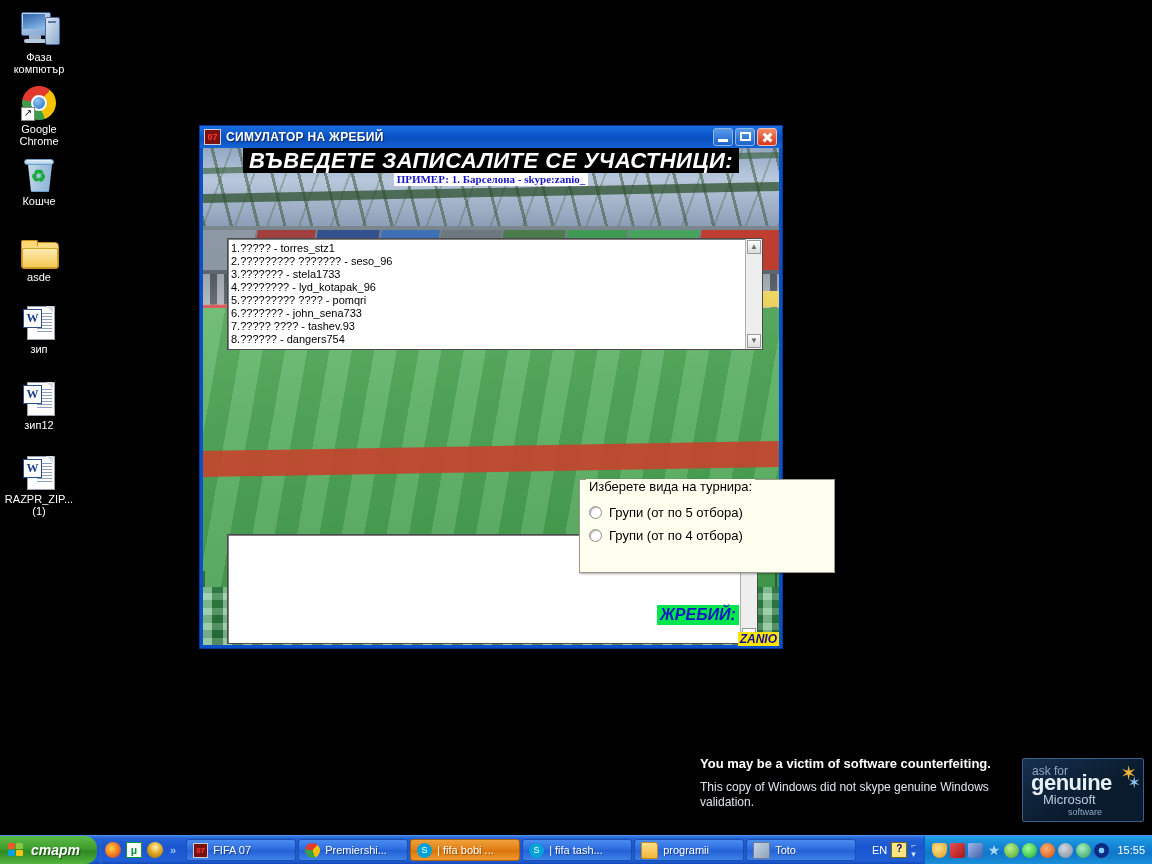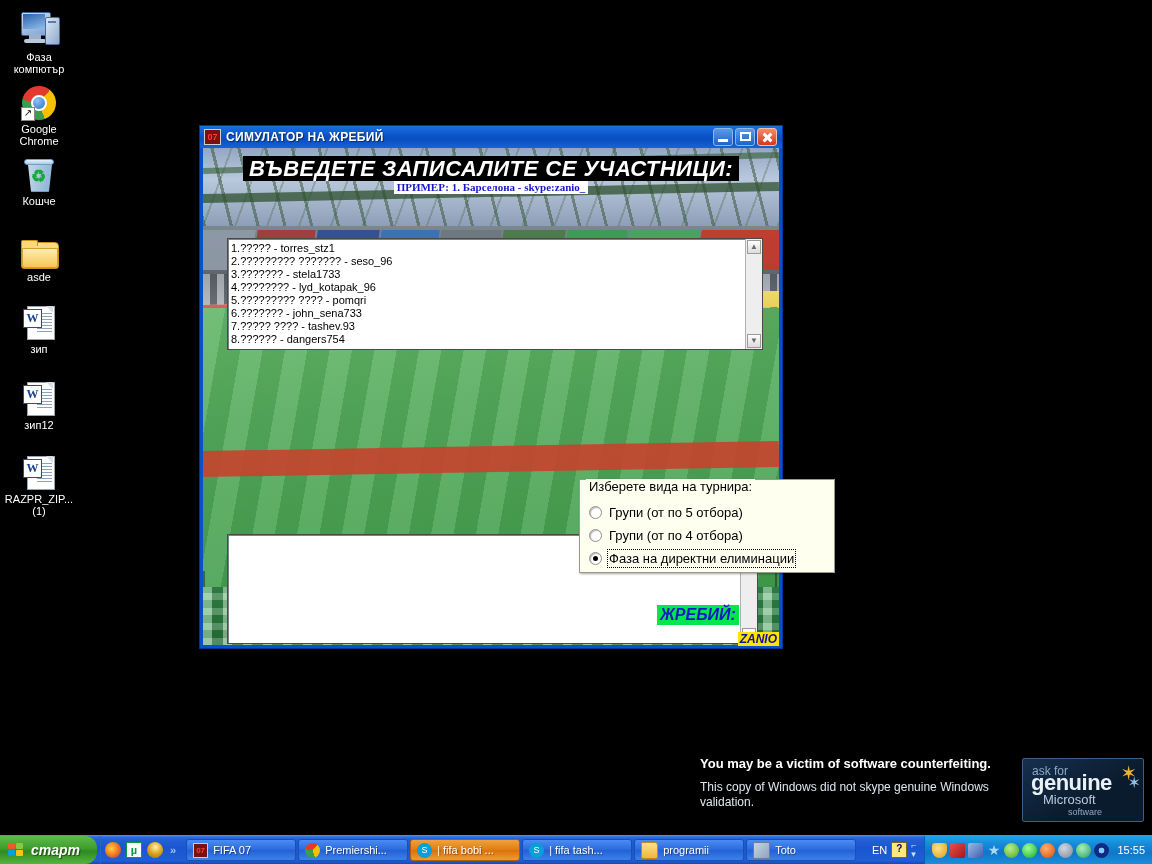--- a/index.html
+++ b/index.html
@@ -175,21 +175,21 @@
   #stadium .trackred{position:absolute;left:0;top:298px;width:100%;height:26px;background:#c6432c;opacity:.9;transform:rotate(-1deg);}
   #stadium .botseats{position:absolute;left:0;bottom:0;width:100%;height:58px;
     background:linear-gradient(180deg,#3fa85a,#2f8d48);}
   #stadium .botseats:after{content:"";position:absolute;inset:0;
     background:repeating-linear-gradient(90deg,rgba(255,255,255,.35) 0 9px,rgba(0,0,0,.18) 9px 20px),
                repeating-linear-gradient(0deg,rgba(255,255,255,.25) 0 7px,rgba(0,0,0,.12) 7px 15px);}
   #stadium .grid{position:absolute;left:0;bottom:34px;width:100%;height:40px;
     background:repeating-linear-gradient(90deg,rgba(20,40,20,.5) 0 2px,rgba(0,0,0,0) 2px 26px);}
 
   
-  #hdr{position:absolute;left:0;top:0;width:100%;height:58px;z-index:5;text-align:center;margin-top:8px;}
+  #hdr{position:absolute;left:0;top:0;width:100%;height:58px;z-index:5;text-align:center;}
   #hdr .h1{
     display:inline-block;background:#000;color:#fff;font-style:italic;font-weight:bold;
     font-size:22px;line-height:25px;padding:0 6px;letter-spacing:.5px;white-space:nowrap;
   }
   #hdr .h2{
     display:block;background:#fff;color:#1717c9;font-weight:bold;font-size:11px;
     line-height:13px;white-space:nowrap;width:fit-content;margin:0 auto;padding:0 3px;
   }
   #hdr .h3{
     display:block;background:#fff;color:#1717c9;font-weight:bold;font-size:11px;
@@ -484,24 +484,20 @@
   <div id="gbox">
     <div class="legend">Изберете вида на турнира:</div>
     <div class="opt" style="top:22px;text-align:right;">
       <span class="radio"></span>
       <span class="txt">Групи (от по 5 отбора)</span>
     </div>
     <div class="opt" style="top:45px;">
       <span class="radio"></span>
       <span class="txt">Групи (от по 4 отбора)</span>
     </div>
-    <div class="opt sel focus" style="top:68px;">
-      <span class="radio"></span>
-      <span class="txt">Фаза на директни елиминации</span>
-    </div>
   </div>
 
   <div id="drawlbl">ЖРЕБИЙ:</div>
   <div id="zanio">ZANIO</div>
 </div>
 
 <div id="taskbar">
 
   <div id="startbtn">
     <div class="flag">

